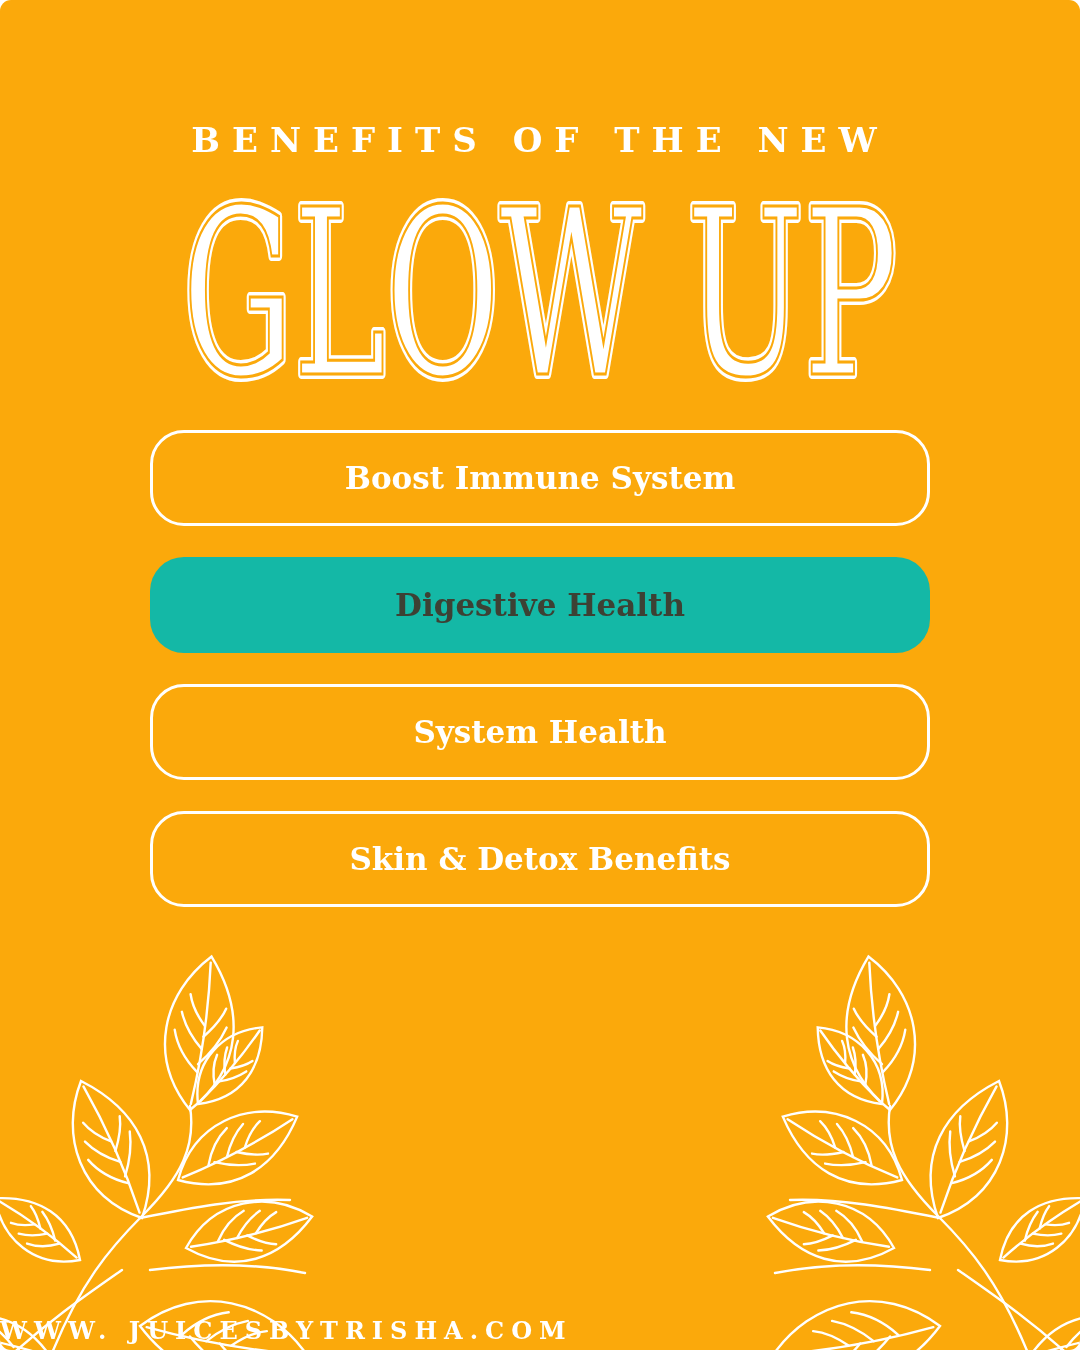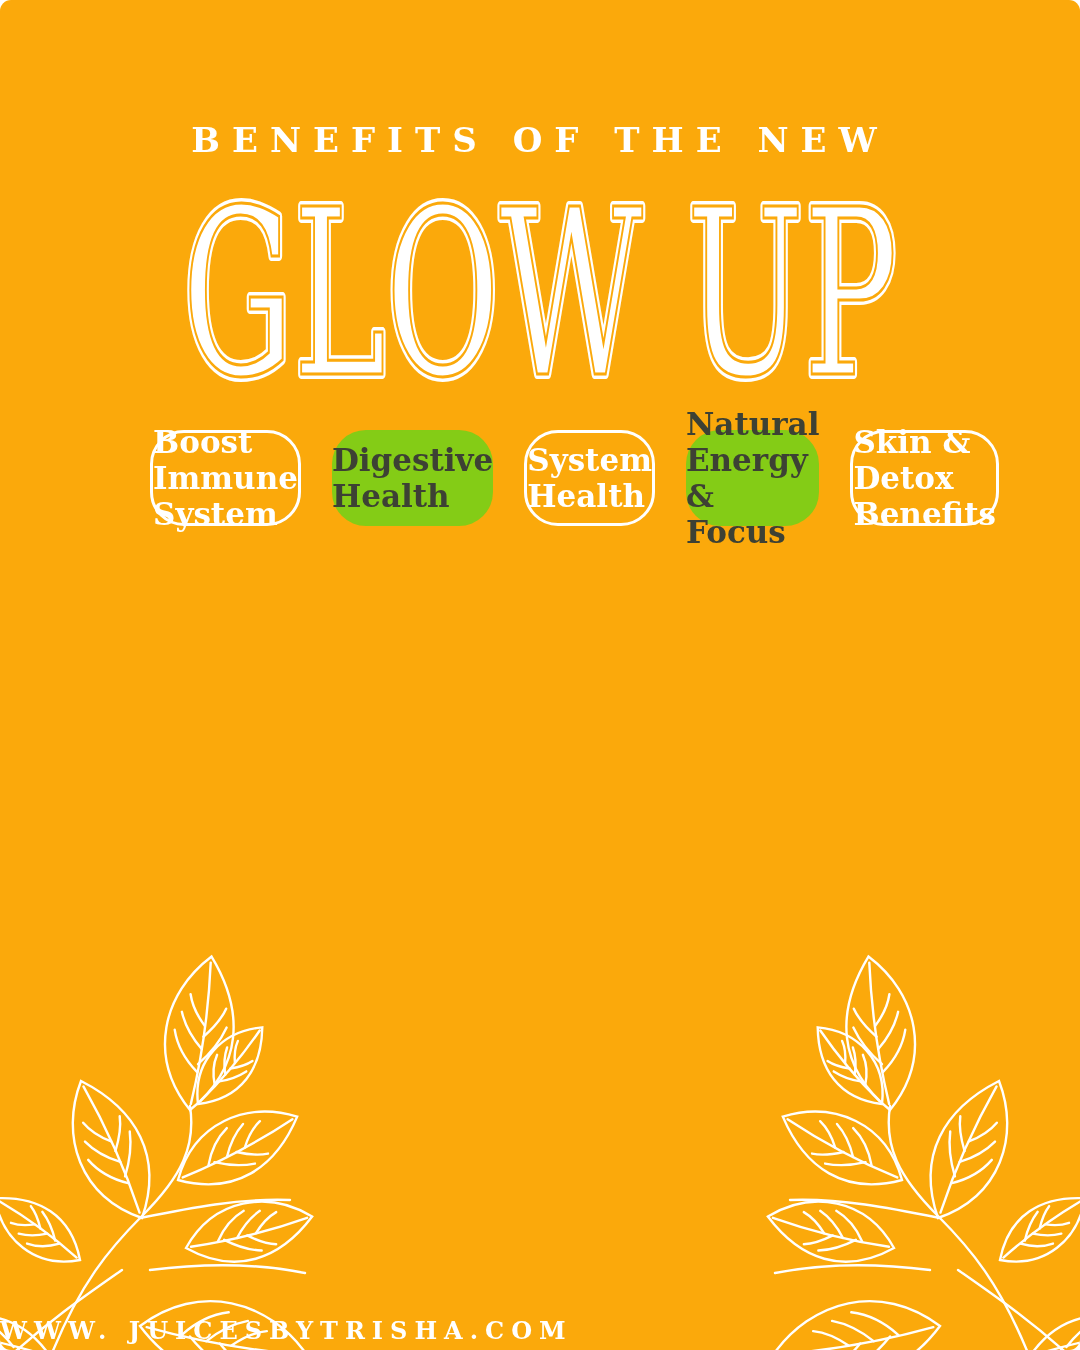--- a/index.html
+++ b/index.html
@@ -50,41 +50,41 @@
     font-size: 230px;
   }
 
   
   .pills {
     position: absolute;
     top: 430px;
     left: 150px;
     width: 780px;
     display: flex;
-    flex-direction: row;
+    flex-direction: column;
     gap: 31px;
     z-index: 2;
   }
   .pill {
     height: 96px;
     border-radius: 34px;
     display: flex;
     align-items: center;
     justify-content: center;
     font-size: 31px;
     font-weight: bold;
     box-sizing: border-box;
   }
   .pill.outline {
     border: 3px solid #FFFFFF;
     color: #FFFFFF;
     background: transparent;
   }
   .pill.filled {
-    background: #84cc16;
+    background: #14b8a6;
     color: #3D4134;
   }
 
   
   .footer {
     position: absolute;
     top: 1316px;
     left: 0;
     width: 100%;
     text-align: left;
@@ -177,23 +177,20 @@
   <div class="pills">
     <div class="pill outline">
       <span>Boost Immune System</span>
     </div>
     <div class="pill filled">
       <span>Digestive Health</span>
     </div>
     <div class="pill outline">
       <span>System Health</span>
     </div>
-    <div class="pill filled">
-      <span>Natural Energy &amp; Focus</span>
-    </div>
     <div class="pill outline">
       <span>Skin &amp; Detox Benefits</span>
     </div>
   </div>
 
   <div class="footer">WWW. JUICESBYTRISHA.COM</div>
 
 </div>
 
 </body></html>

